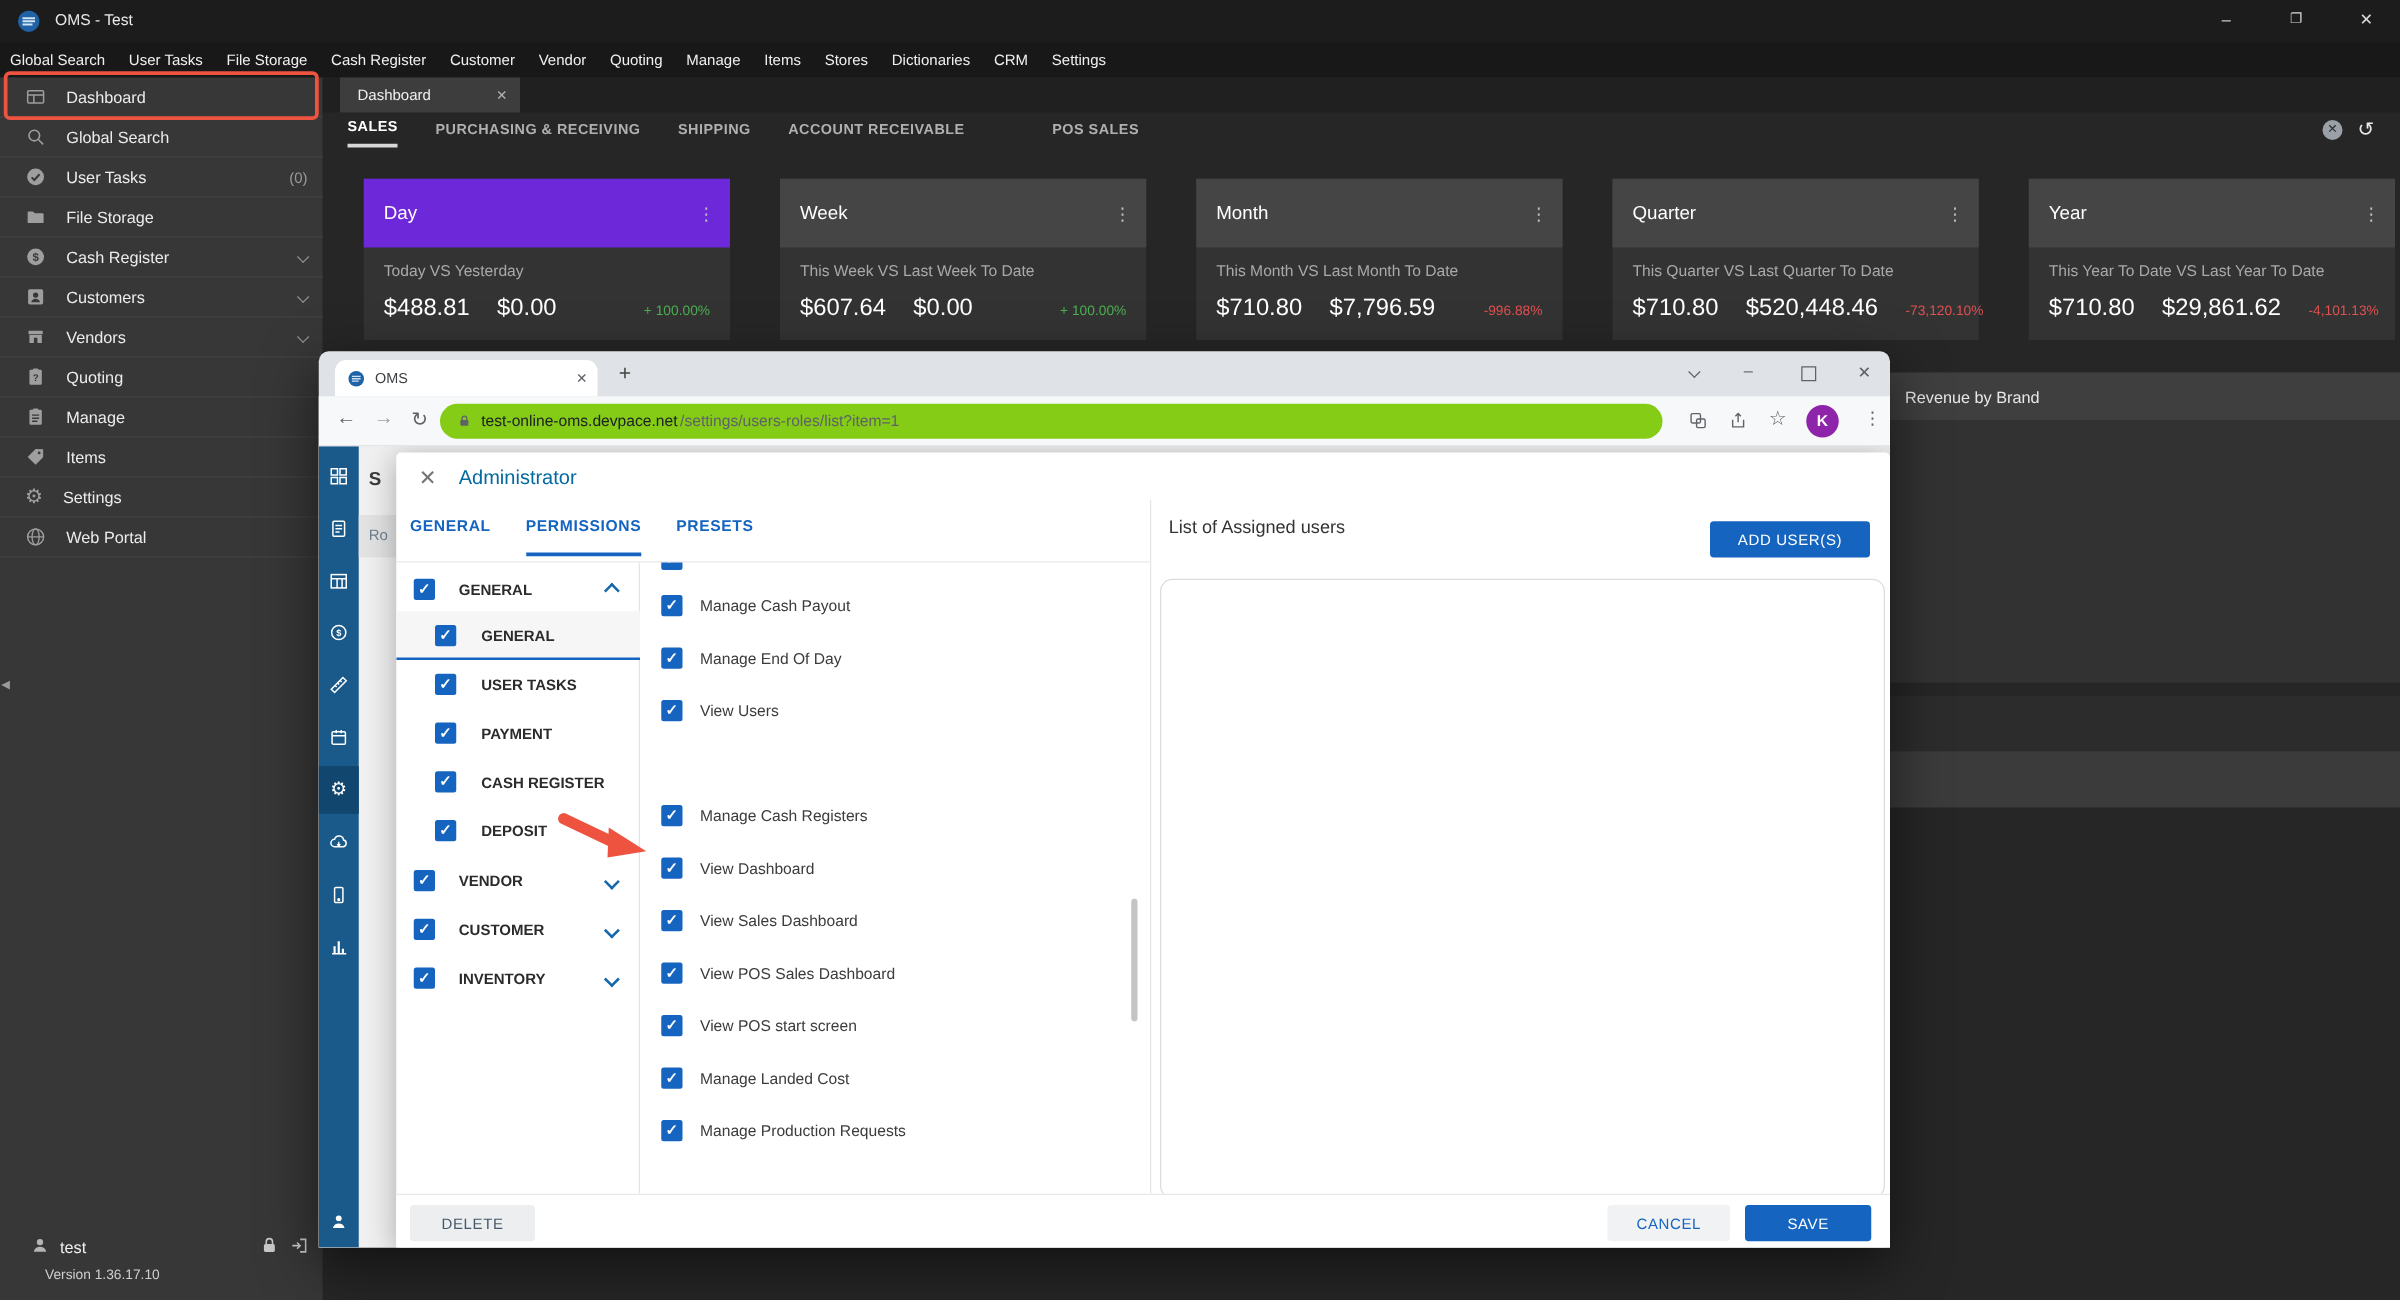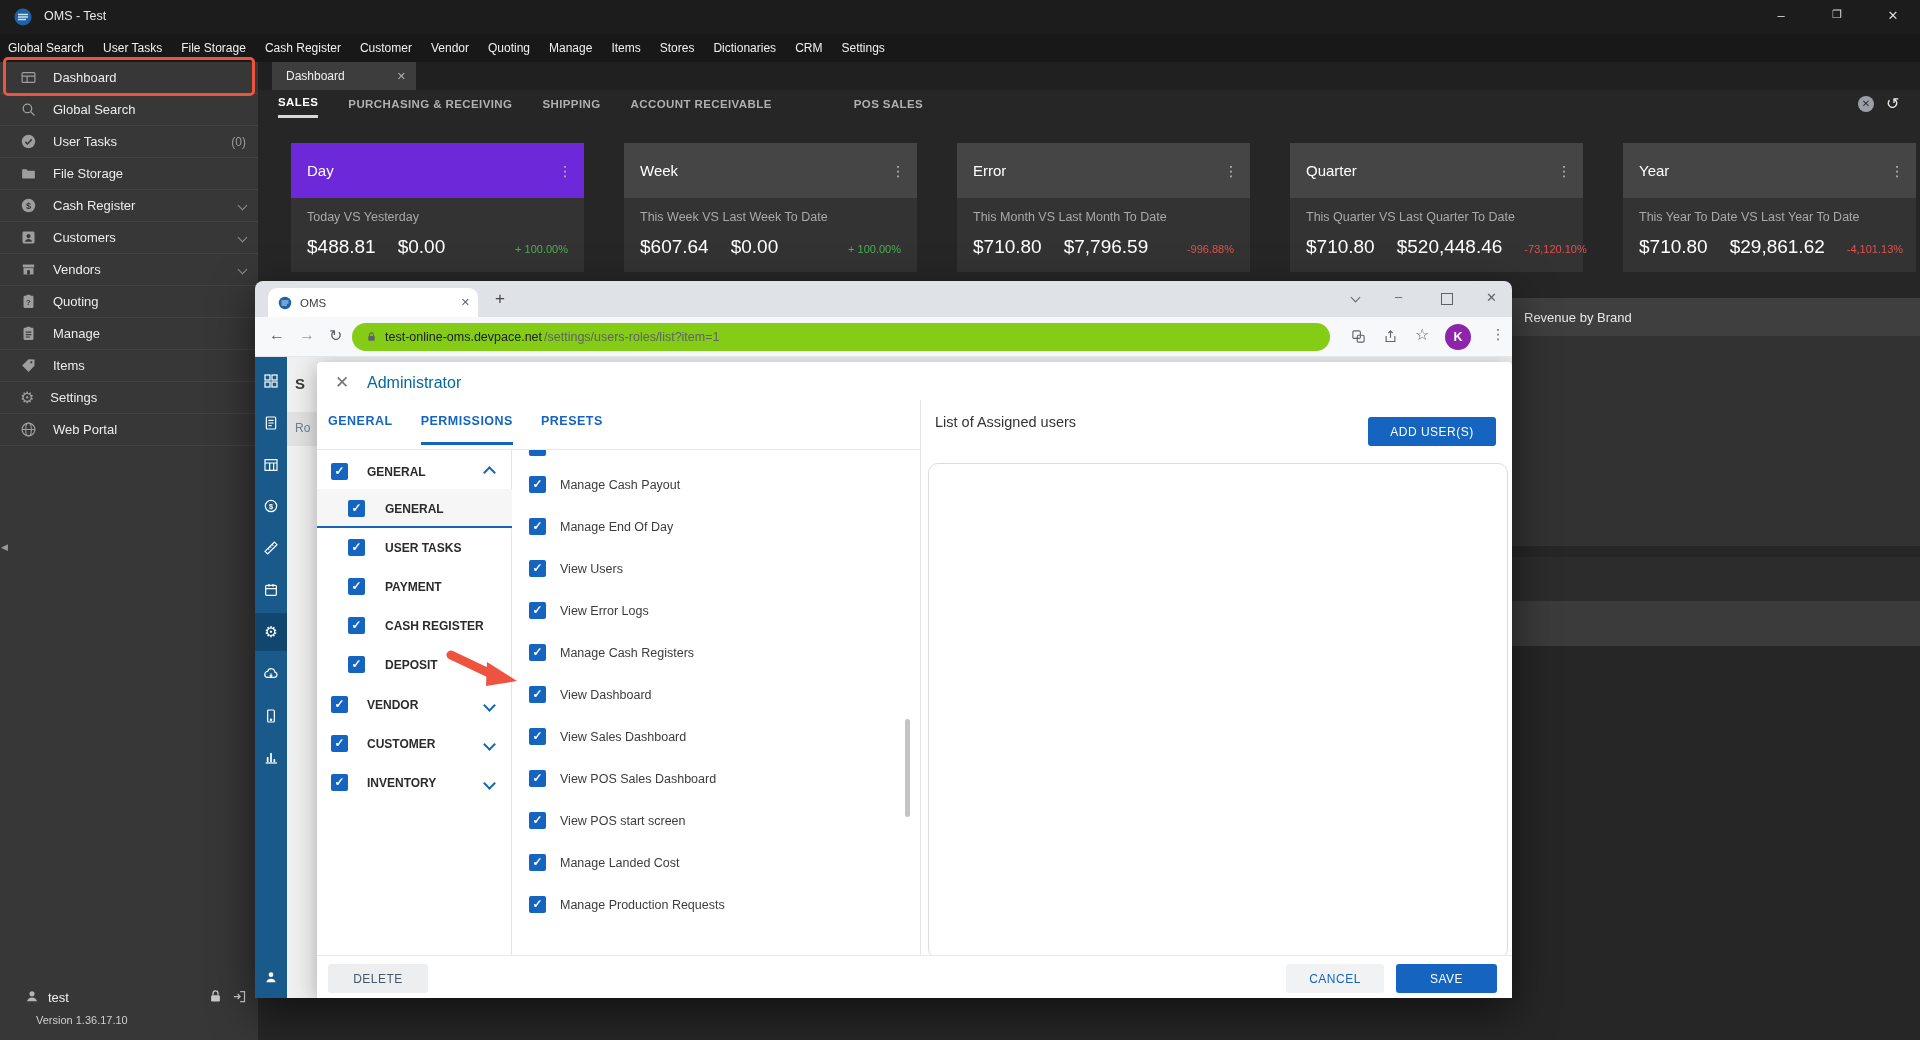--- a/index.html
+++ b/index.html
@@ -20,21 +20,21 @@
   .sbr .right{margin-left:auto;color:#9a9a9a;font-size:12px;}
   .redbox{left:3px;top:57px;width:252px;height:39px;border:3px solid #ee5340;border-radius:5px;box-sizing:border-box;z-index:5;}
   
   .tabstrip{left:258px;top:62px;width:1662px;height:28px;background:#202020;}
   .wtab{left:272px;top:62px;width:144px;height:28px;background:#3d3d3d;color:#f0f0f0;font-size:12px;
         display:flex;align-items:center;padding:0 10px 0 14px;box-sizing:border-box;}
   .subtabs{left:278px;top:90px;height:28px;display:flex;gap:30px;align-items:center;
            font-size:11.5px;font-weight:bold;letter-spacing:.4px;color:#b0b0b0;}
   .subtabs .t{line-height:25px;}
   .subtabs .active{color:#fff;border-bottom:3px solid #d8d8d8;}
-  .subtabs .t:last-child{margin-left:52px;}
+  .subtabs .t:last-child{margin-left:40px;}
   .card{position:absolute;top:143px;width:293px;height:129px;background:#333333;}
   .card .hd{height:55px;display:flex;align-items:center;justify-content:space-between;
             padding:0 12px 0 16px;box-sizing:border-box;color:#fff;font-size:15px;background:#454545;}
   .card.first .hd{background:#6d28d9;}
   .card .kebab{color:#c2c2c2;font-size:14px;}
   .card .bd{padding:12px 16px 0;}
   .card .sub{color:#a9a9a9;font-size:12.5px;}
   .card .vals{display:flex;align-items:baseline;gap:22px;margin-top:12px;color:#fff;font-size:19px;}
   .card .delta{margin-left:auto;font-size:11px;}
   .up{color:#4caf50;} .down{color:#e05050;}
@@ -266,21 +266,21 @@
         <div class="sub">This Week VS Last Week To Date</div>
       <div class="vals">
           <span>$607.64</span>
           <span>$0.00</span>
           <span class="delta up">+ 100.00%</span>
         </div>
       </div>
   </div>
   <div class="card" style="left:957px">
     <div class="hd">
-        <span>Error</span>
+        <span>Month</span>
         <span class="kebab">⋮</span>
       </div>
     <div class="bd">
         <div class="sub">This Month VS Last Month To Date</div>
       <div class="vals">
           <span>$710.80</span>
           <span>$7,796.59</span>
           <span class="delta down">-996.88%</span>
         </div>
       </div>
@@ -495,24 +495,20 @@
               <span class="pl">Manage Cash Payout</span>
           </div>
           <div class="prow" style="top:65px;left:0;width:600px">
             <span class="cb"></span>
               <span class="pl">Manage End Of Day</span>
           </div>
           <div class="prow" style="top:107px;left:0;width:600px">
             <span class="cb"></span>
               <span class="pl">View Users</span>
           </div>
-          <div class="prow" style="top:149px;left:0;width:600px">
-            <span class="cb"></span>
-              <span class="pl">View Error Logs</span>
-          </div>
           <div class="prow" style="top:191px;left:0;width:600px">
             <span class="cb"></span>
               <span class="pl">Manage Cash Registers</span>
           </div>
           <div class="prow" style="top:233px;left:0;width:600px">
             <span class="cb"></span>
               <span class="pl">View Dashboard</span>
           </div>
           <div class="prow" style="top:275px;left:0;width:600px">
             <span class="cb"></span>

